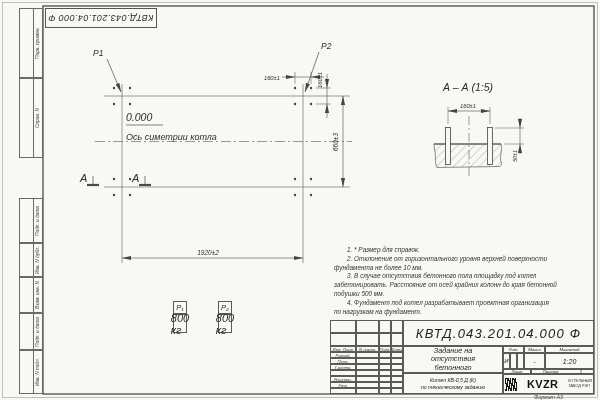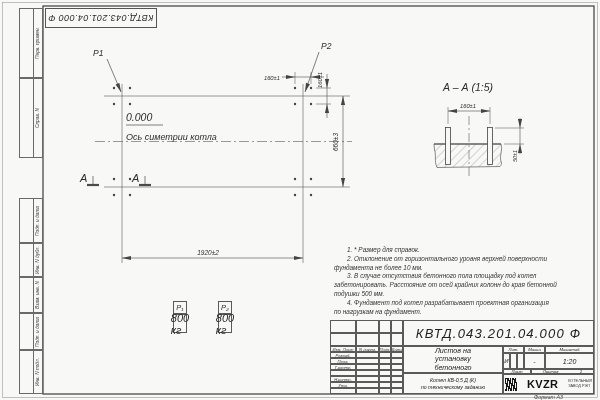--- a/index.html
+++ b/index.html
@@ -233,22 +233,22 @@
       <div></div>
       <div></div>
     <div></div>
       <div></div>
       <div></div>
       <div></div>
   </div>
 
   <div class="cell docnum" style="left:403px;top:320px;width:191px;height:26px;">КВТД.043.201.04.000  Ф</div>
   <div class="cell ttl" style="left:403px;top:346px;width:100px;height:27px;">
-    <span>Листов на</span>
-    <span>установку</span>
+    <span>Задание на</span>
+    <span>отсутствия</span>
     <span>бетонного</span>
   </div>
   <div class="cell sub" style="left:403px;top:373px;width:100px;height:21px;">
     <span>Котел КВ-0,5 Д (К)</span>
     <span>по техническому заданию</span>
   </div>
 
   <div class="cell small" style="left:503px;top:346px;width:21px;height:7px;">Лит.</div>
   <div class="cell small" style="left:524px;top:346px;width:21px;height:7px;">Масса</div>
   <div class="cell small" style="left:545px;top:346px;width:49px;height:7px;">Масштаб</div>

